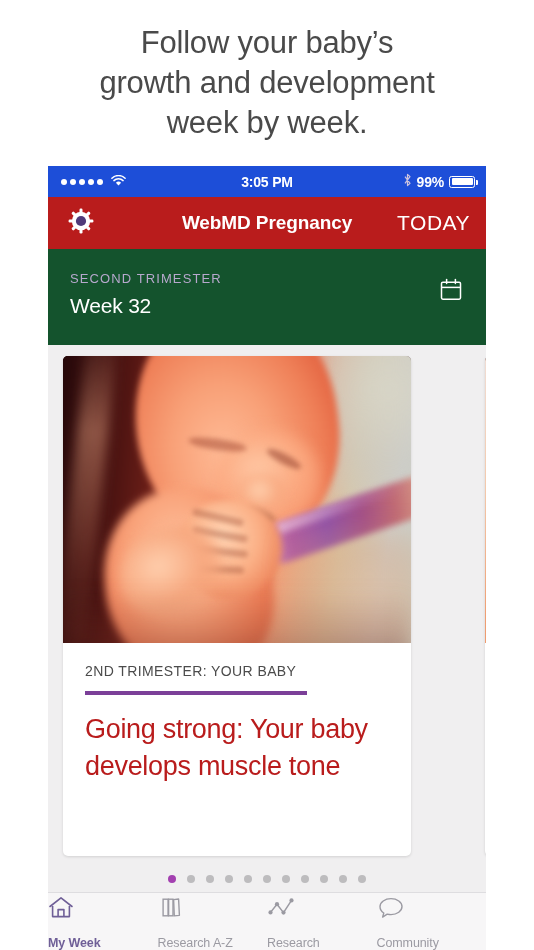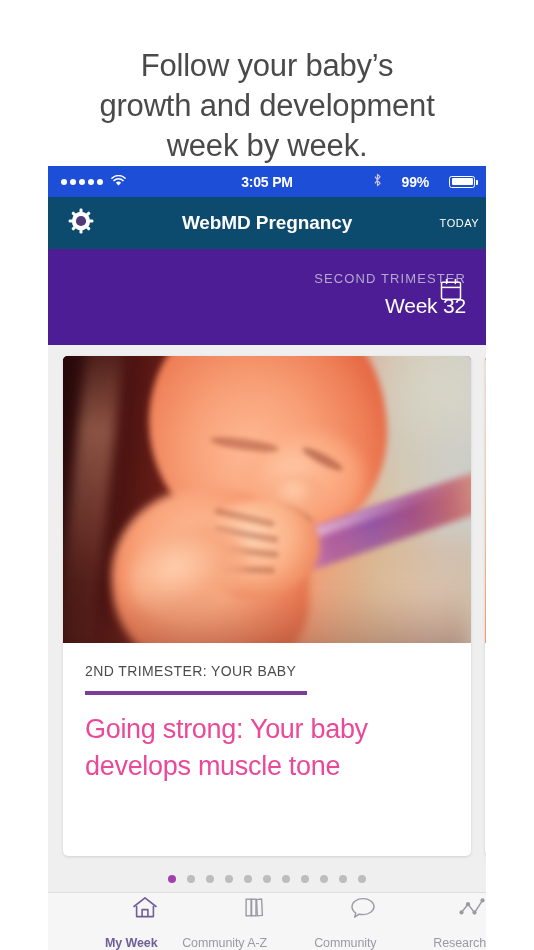--- a/index.html
+++ b/index.html
@@ -17,21 +17,21 @@
 
   
   .promo {
     position: absolute;
     left: 0;
     top: 0;
     width: 534px;
     height: 166px;
     background: #ffffff;
     display: flex;
-    align-items: flex-end;
+    align-items: center;
     justify-content: center;
   }
   .promo-text {
     text-align: center;
     color: #4a4a4a;
     font-size: 31px;
     line-height: 40px;
     font-weight: 400;
     letter-spacing: -0.2px;
     white-space: pre-line;
@@ -92,21 +92,21 @@
     font-weight: 700;
     letter-spacing: -0.2px;
   }
   .sb-right {
     position: absolute;
     right: 11px;
     top: 0;
     height: 31px;
     display: flex;
     align-items: center;
-    gap: 20px;
+    gap: 5px;
     text-align: center;
   }
   .bt-icon { display: block; }
   .batt-pct {
     font-size: 14px;
     font-weight: 700;
     letter-spacing: -0.2px;
   }
   .battery {
     width: 26px;
@@ -132,21 +132,21 @@
     height: 100%;
     width: 100%;
     background: #ffffff;
     border-radius: 1px;
   }
 
   
   .navbar {
     position: relative;
     height: 52px;
-    background: #0c4a6e;
+    background: #b91c1c;
     display: flex;
     align-items: center;
   }
   .nav-gear {
     position: absolute;
     left: 18px;
     top: 50%;
     transform: translateY(-50%);
     width: 30px;
     height: 30px;
@@ -159,35 +159,34 @@
     left: 0;
     right: 0;
     text-align: center;
     color: #ffffff;
     font-size: 19px;
     font-weight: 700;
     letter-spacing: -0.1px;
   }
   .nav-today {
     position: absolute;
-    right: 7px;
+    right: 16px;
     color: #ffffff;
-    font-size: 11px;
+    font-size: 21px;
     font-weight: 400;
     letter-spacing: 0.5px;
   }
 
   
   .trimester {
     position: relative;
     height: 96px;
-    background: #4c1d95;
+    background: #14532d;
     padding: 22px 20px 11px 22px;
     box-sizing: border-box;
-    text-align: right;
   }
   .trimester-label {
     color: #b7a8cd;
     font-size: 13px;
     font-weight: 400;
     letter-spacing: 1.1px;
   }
   .trimester-week {
     color: #ffffff;
     font-size: 21px;
@@ -208,21 +207,21 @@
 
   
   .carousel {
     position: relative;
     height: 520px;
     background: #f0eff0;
   }
   .card {
     position: absolute;
     top: 11px;
-    width: 408px;
+    width: 348px;
     height: 500px;
     background: #ffffff;
     border-radius: 5px;
     box-shadow: 0 1px 3px rgba(0,0,0,0.13);
     overflow: hidden;
   }
   .card.primary { left: 15px; }
   .card.peek {
     left: 437px;
     width: 408px;
@@ -406,21 +405,21 @@
     letter-spacing: 0.4px;
     font-weight: 400;
   }
   .rule {
     width: 222px;
     height: 4px;
     background: #7b3f98;
     margin: 12px 0 16px 0;
   }
   .card-title {
-    color: #ec4899;
+    color: #b91c1c;
     font-size: 27px;
     line-height: 37px;
     font-weight: 400;
     letter-spacing: -0.3px;
   }
 
   
   .dots {
     position: absolute;
     left: 0;
@@ -449,21 +448,21 @@
     width: 438px;
     height: 57px;
     background: #f7f6f7;
     border-top: 1px solid #dedde0;
     display: flex;
   }
   .tab {
     flex: 1;
     display: flex;
     flex-direction: column;
-    align-items: flex-end;
+    align-items: flex-start;
     justify-content: center;
     gap: 17px;
     padding-top: 3px;
   }
   .tab-icon {
     height: 26px;
     display: flex;
     align-items: center;
     justify-content: center;
   }
@@ -634,40 +633,40 @@
     </div>
 
     <div class="tab">
       <span class="tab-icon">
         <svg width="26" height="23" viewBox="0 0 26 23">
           <rect x="5.1" y="3.2" width="5" height="16.6" fill="none" stroke="#9B9AA2" stroke-width="1.4"></rect>
           <rect x="10.6" y="3.2" width="4.4" height="16.6" fill="none" stroke="#9B9AA2" stroke-width="1.4"></rect>
           <path d="M15.6 3.6 L20.6 3.0 L21.4 19.4 L16.3 19.9 Z" fill="none" stroke="#9B9AA2" stroke-width="1.4" stroke-linejoin="round"></path>
         </svg>
       </span>
-      <span class="tab-label">Community A-Z</span>
-    </div>
-
-
-    <div class="tab">
-      <span class="tab-icon">
-        <svg width="28" height="23" viewBox="0 0 28 23">
-          <path d="M14 2.6 c6.1 0 11 3.6 11 8 0 4.4 -4.9 8 -11 8 c-1.3 0 -2.6 -0.2 -3.8 -0.5 l-4.6 3 1.2 -4.1 C4.4 15.6 3 13.4 3 10.6 c0 -4.4 4.9 -8 11 -8 Z" fill="none" stroke="#9B9AA2" stroke-width="1.4" stroke-linejoin="round"></path>
-        </svg>
-      </span>
-      <span class="tab-label">Community</span>
-    </div>
+      <span class="tab-label">Research A-Z</span>
+    </div>
+
 
     <div class="tab">
       <span class="tab-icon">
         <svg width="28" height="23" viewBox="0 0 28 23">
           <polyline points="3.5,16.4 10,8.2 16.5,16.6 24.5,4.4" fill="none" stroke="#9B9AA2" stroke-width="1.5" stroke-linecap="round" stroke-linejoin="round"></polyline>
           <circle cx="3.5" cy="16.4" r="2.1" fill="#9B9AA2"></circle>
           <circle cx="10" cy="8.2" r="2.1" fill="#9B9AA2"></circle>
           <circle cx="16.5" cy="16.6" r="2.1" fill="#9B9AA2"></circle>
           <circle cx="24.5" cy="4.4" r="2.1" fill="#9B9AA2"></circle>
         </svg>
       </span>
       <span class="tab-label">Research</span>
     </div>
 
+    <div class="tab">
+      <span class="tab-icon">
+        <svg width="28" height="23" viewBox="0 0 28 23">
+          <path d="M14 2.6 c6.1 0 11 3.6 11 8 0 4.4 -4.9 8 -11 8 c-1.3 0 -2.6 -0.2 -3.8 -0.5 l-4.6 3 1.2 -4.1 C4.4 15.6 3 13.4 3 10.6 c0 -4.4 4.9 -8 11 -8 Z" fill="none" stroke="#9B9AA2" stroke-width="1.4" stroke-linejoin="round"></path>
+        </svg>
+      </span>
+      <span class="tab-label">Community</span>
+    </div>
+
   </div>
 </div>
 
 </body></html>

